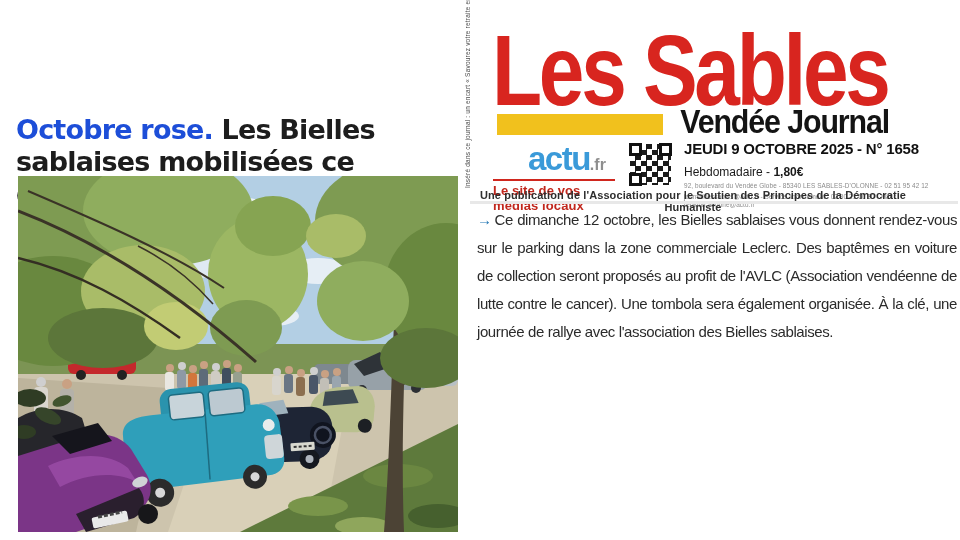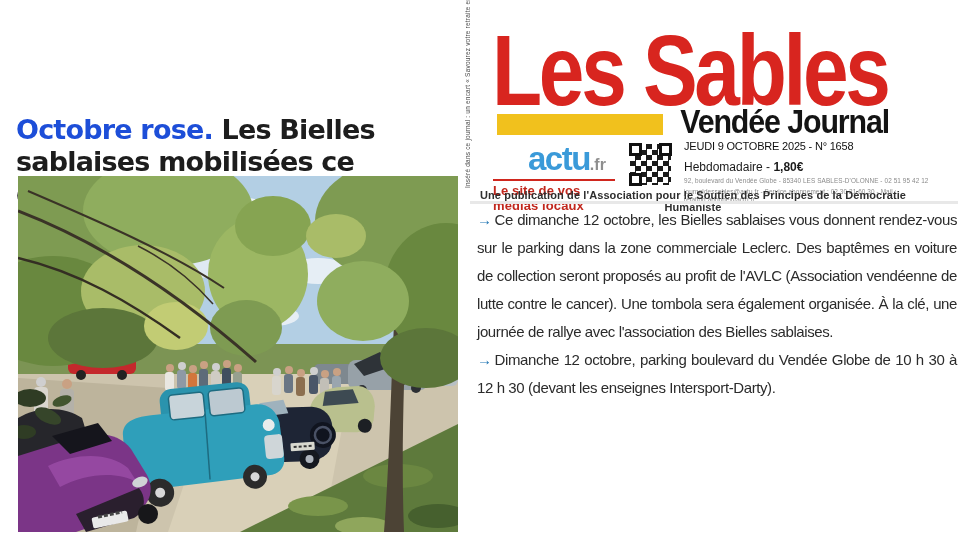--- a/index.html
+++ b/index.html
@@ -44,21 +44,21 @@
   .actu-rule{width:122px;height:2px;background:#d0271e;margin-top:1px;}
   .actu-tagline{font-size:13px;font-weight:bold;color:#c1271d;margin-top:2px;letter-spacing:.1px;}
   .qr{
     left:627px;top:141px;width:47px;height:47px;border:3px solid #fff;box-sizing:border-box;
     background:
       repeating-conic-gradient(#1b1b1b 0% 25%, #ffffff 0% 50%) 0 0/11px 11px;
   }
   .qr .finder{position:absolute;width:13px;height:13px;background:#fff;border:3px solid #111;box-sizing:border-box;}
   .qr .f1{left:-1px;top:-1px;} .qr .f2{right:-1px;top:-1px;} .qr .f3{left:-1px;bottom:-1px;}
   .issue-block{left:684px;top:140px;width:276px;}
-  .issue-line{font-size:11px;font-weight:normal;color:#101010;letter-spacing:-0.2px;}
+  .issue-line{font-size:15px;font-weight:bold;color:#101010;letter-spacing:-0.2px;}
   .freq-line{font-size:12px;color:#1a1a1a;margin-top:8px;}
   .freq-line b{font-weight:bold;}
   .addr{font-size:6.4px;color:#8a8a8a;line-height:8px;margin-top:3px;letter-spacing:.1px;}
   .publication-line{
     left:470px;top:189px;width:446px;text-align:center;
     font-size:11px;font-weight:bold;color:#2e2e2e;letter-spacing:.1px;
   }
   .masthead-rule{left:470px;top:201px;width:488px;height:3px;background:#e8e8e8;}
 
   
@@ -259,14 +259,13 @@
   <div class="freq-line"><span>Hebdomadaire - </span><b>1,80€</b></div>
   <div class="addr">92, boulevard du Vendée Globe - 85340 LES SABLES-D'OLONNE - 02 51 95 42 12</div>
   <div class="addr">journaldessables@actu.fr - Service abonnement : 02 30 21 60 30 - Mail : relation.abonne@actu.fr</div>
 </div>
 
 <div class="abs publication-line">Une publication de l'Association pour le Soutien des Principes de la Démocratie Humaniste</div>
 <div class="abs masthead-rule"></div>
 
 <div class="abs body-text">
   <p><span class="arrow">→</span><span>Ce dimanche 12 octobre, les Bielles sablaises vous donnent rendez-vous sur le parking dans la zone commerciale Leclerc. Des baptêmes en voiture de collection seront proposés au profit de l'AVLC (Association vendéenne de lutte contre le cancer). Une tombola sera également organisée. À la clé, une journée de rallye avec l'association des Bielles sablaises.</span></p>
-  <p><span class="arrow">→</span><span>Dimanche 12 octobre, parking boulevard du Vendée Globe de 10 h 30 à 12 h 30 (devant les enseignes Intersport-Darty).</span></p>
 </div>
 
 </body></html>

